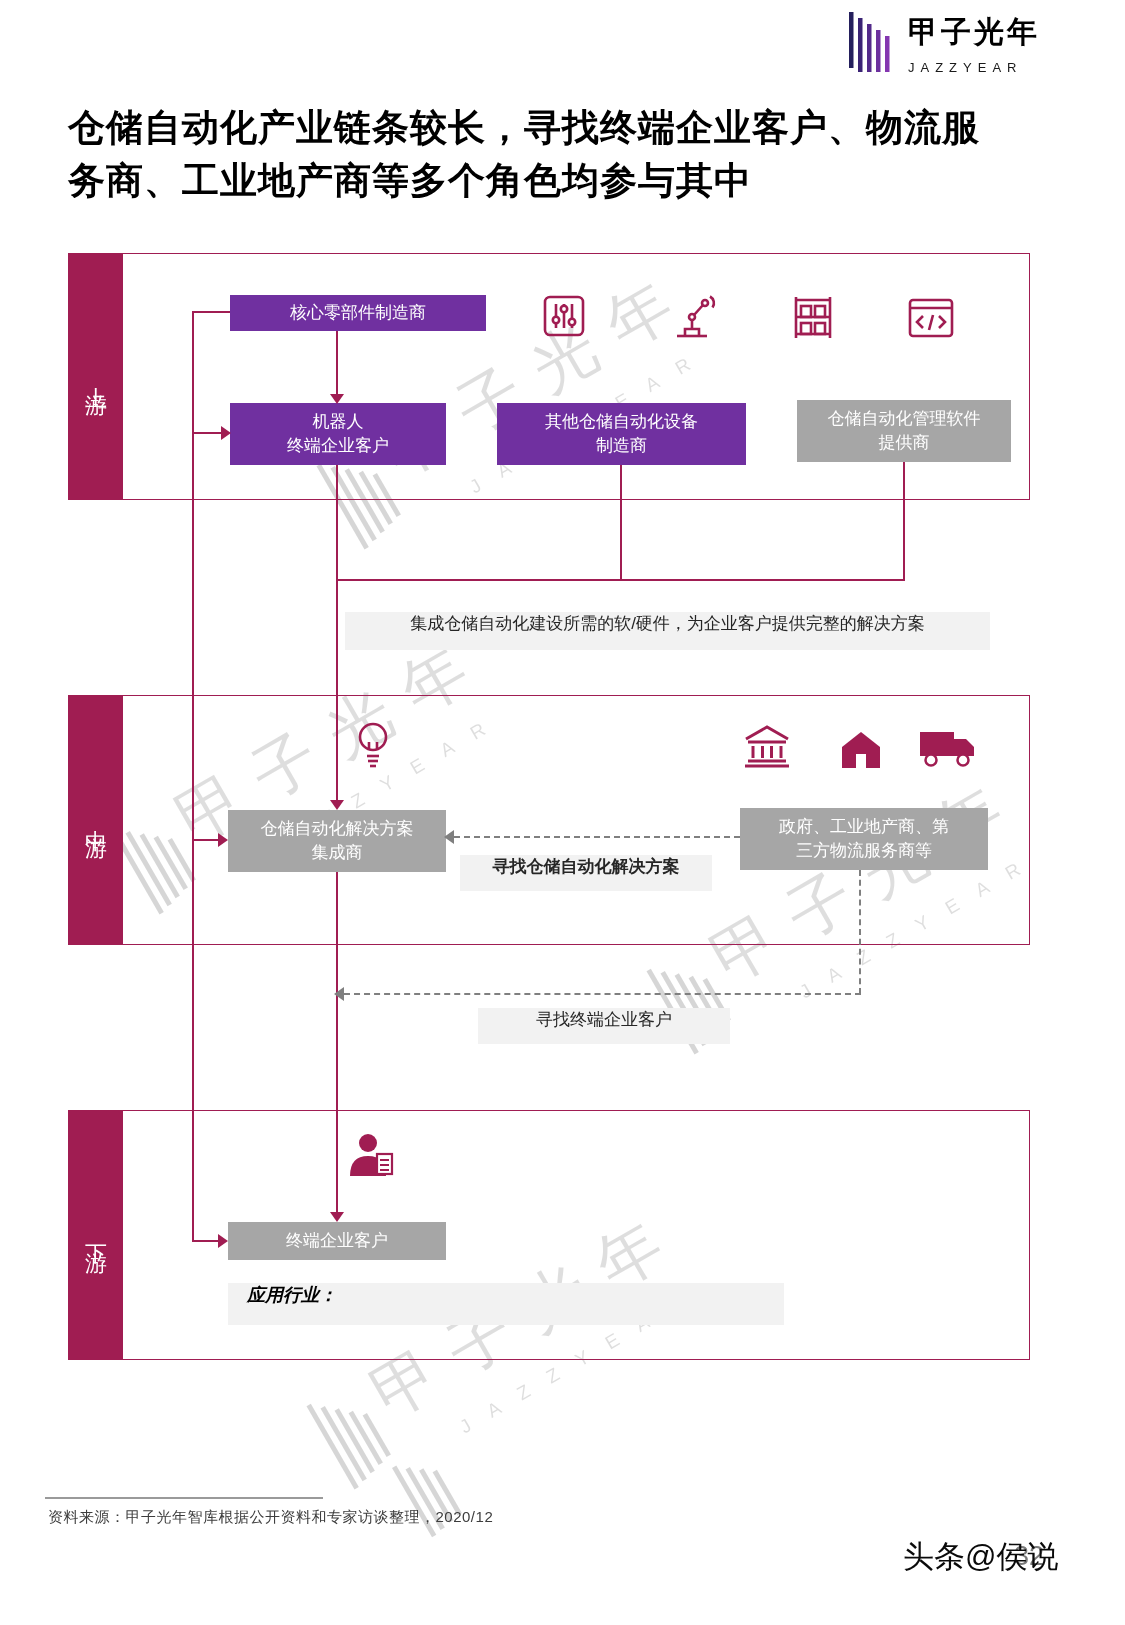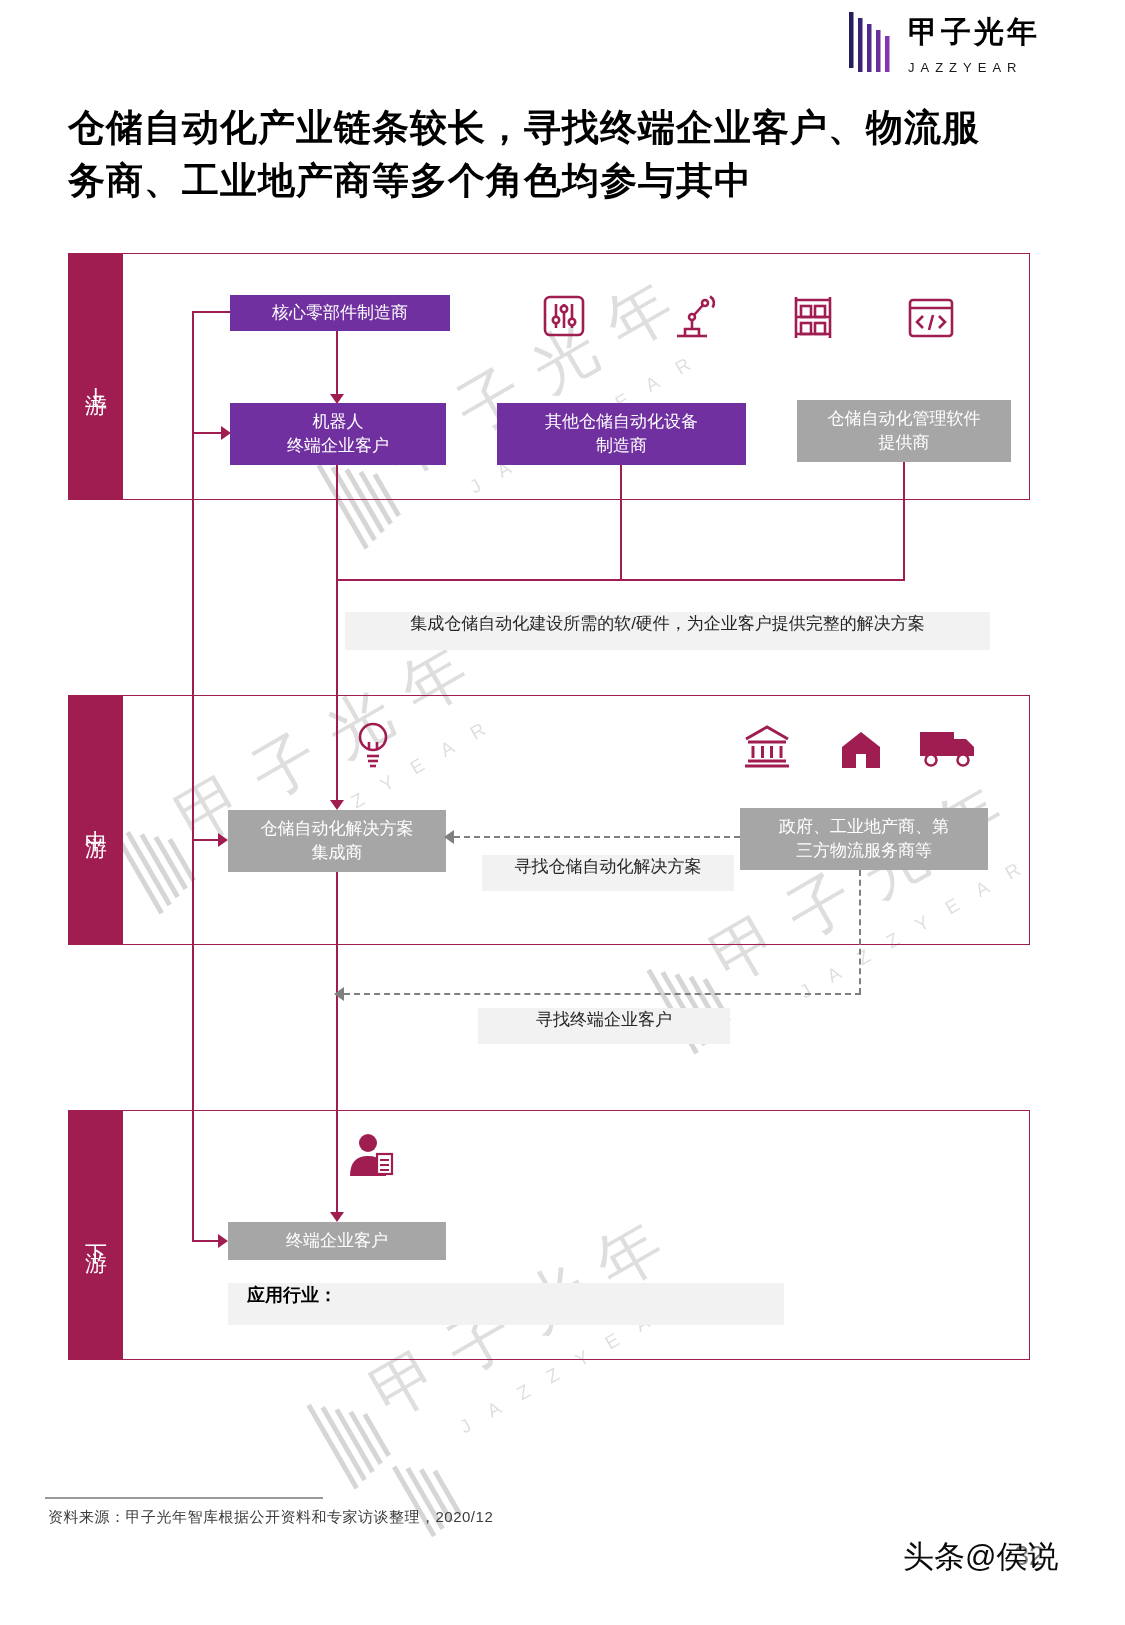--- a/index.html
+++ b/index.html
@@ -197,21 +197,21 @@
   <span class="icon" style="left:906px; top:296px;">
     <svg width="50" height="44" viewBox="0 0 50 44" fill="none" stroke="#A01D52" stroke-width="2.6">
       <rect x="4" y="4" width="42" height="36" rx="3"></rect>
       <line x1="4" y1="12" x2="46" y2="12"></line>
       <path d="M17 20 l-6 6 6 6"></path>
         <path d="M33 20 l6 6 -6 6"></path>
       <line x1="27" y1="19" x2="23" y2="34"></line>
     </svg>
   </span>
 
-  <div class="box purple" style="left:230px; top:295px; width:220px; height:36px;">
+  <div class="box purple" style="left:230px; top:295px; width:256px; height:36px;">
     <div>核心零部件制造商</div>
   </div>
   <div class="box purple" style="left:230px; top:403px; width:216px; height:62px;">
     <div>机器人</div>
     <div>终端企业客户</div>
   </div>
   <div class="box purple" style="left:497px; top:403px; width:249px; height:62px;">
     <div>其他仓储自动化设备</div>
     <div>制造商</div>
   </div>
@@ -291,21 +291,21 @@
     <div>仓储自动化解决方案</div>
     <div>集成商</div>
   </div>
   <div class="box gray" style="left:740px; top:808px; width:248px; height:62px;">
     <div>政府、工业地产商、第</div>
     <div>三方物流服务商等</div>
   </div>
 
   <div class="dash-h" style="left:454px; top:836px; width:286px;"></div>
   <div class="ah ah-left-gray" style="left:444px; top:830px;"></div>
-  <div class="note-bar" style="left:482px; top:855px; width:252px; height:36px;">
+  <div class="note-bar" style="left:460px; top:855px; width:252px; height:36px;font-weight:bold;">
     <span>寻找仓储自动化解决方案</span>
   </div>
 
   <div class="dash-v" style="left:859px; top:870px; height:124px;"></div>
   <div class="dash-h" style="left:344px; top:993px; width:517px;"></div>
   <div class="ah ah-left-gray" style="left:334px; top:987px;"></div>
   <div class="note-bar" style="left:478px; top:1008px; width:252px; height:36px;">
     <span>寻找终端企业客户</span>
   </div>
 
@@ -321,21 +321,21 @@
       <line x1="36" y1="30" x2="45" y2="30" stroke="#A01D52" stroke-width="2"></line>
       <line x1="36" y1="35" x2="45" y2="35" stroke="#A01D52" stroke-width="2"></line>
       <line x1="36" y1="40" x2="45" y2="40" stroke="#A01D52" stroke-width="2"></line>
     </svg>
   </span>
 
   <div class="box gray" style="left:228px; top:1222px; width:218px; height:38px;">
     <div>终端企业客户</div>
   </div>
 
-  <div class="note-bar left" style="left:228px; top:1283px; width:556px; height:42px;">
+  <div class="note-bar left" style="left:228px; top:1283px; width:556px; height:42px;font-style:italic;">
     <b>应用行业：</b>
   </div>
 
   <div class="src-rule"></div>
   <div class="source">资料来源：甲子光年智库根据公开资料和专家访谈整理，2020/12</div>
   <div class="pagenum">32</div>
   <div class="toutiao">头条@侯说</div>
 
 </div>
 

